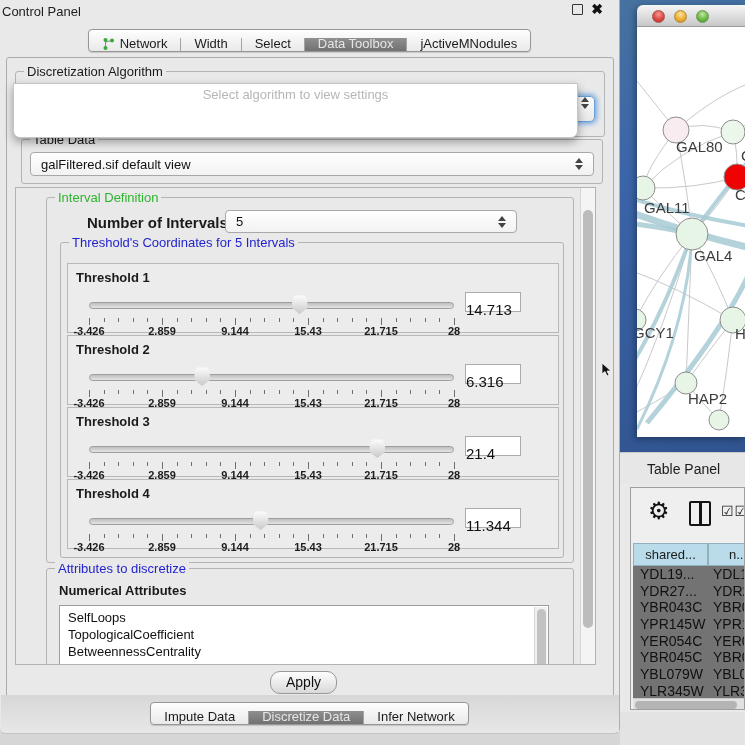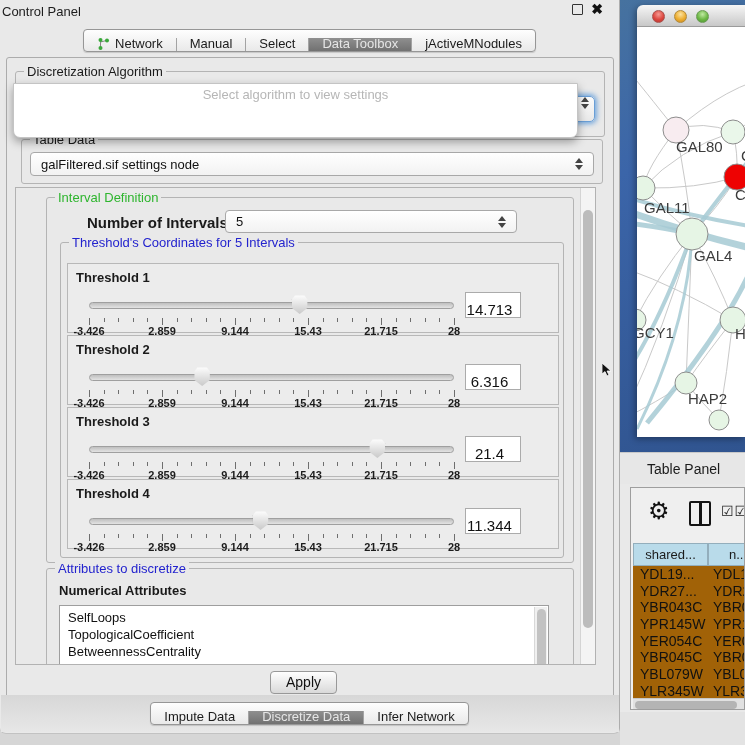--- a/index.html
+++ b/index.html
@@ -53,29 +53,29 @@
   .thr-group{left:13px;top:44px;width:504px;height:316px;}
   .thresh-panel{position:absolute;left:6px;width:492px;height:70px;border:1px solid #B8B8B8;background:#ECECEC;}
   .thresh-label{position:absolute;left:8px;top:6px;font-size:13px;font-weight:bold;}
   .slider{position:absolute;left:21px;top:32px;width:365px;height:38px;}
   .track{position:absolute;left:0;top:6px;width:100%;height:7px;border:1px solid #9F9F9F;border-radius:4px;background:linear-gradient(#BFBFBF,#E3E3E3);}
   .handle{position:absolute;top:-1px;width:16px;height:19px;background:linear-gradient(#FDFDFD,#C9C9C9);clip-path:polygon(50% 100%,2% 68%,2% 22%,20% 2%,80% 2%,98% 22%,98% 68%);filter:drop-shadow(0 0 1px #6f6f6f);transform:translateX(-50%);}
   .tick{position:absolute;top:22px;width:1px;background:#6E6E6E;}
   .tick.minor{height:4px;}
   .tick.major{height:7px;}
   .tick-label{position:absolute;top:29px;transform:translateX(-50%);font-size:11px;font-weight:bold;color:#1c1c1c;white-space:nowrap;}
-  .value-box{position:absolute;left:397px;top:28px;width:56px;height:26px;background:#FFFFFF;border:1px solid #ABABAB;font-size:15px;text-align:center;line-height:33px;padding-right:7px;color:#111;}
+  .value-box{position:absolute;left:397px;top:28px;width:56px;height:20px;background:#FFFFFF;border:1px solid #ABABAB;font-size:15px;text-align:left;line-height:33px;padding-right:7px;color:#111;}
   
   .attr-group{left:30px;top:380px;width:528px;height:118px;background:#E9E9E9;}
   .attr-subtitle{position:absolute;left:12px;top:14px;font-size:13px;font-weight:bold;}
   .attr-list{position:absolute;left:12px;top:36px;width:490px;height:92px;background:#FFFFFF;border:1px solid #9E9E9E;overflow:hidden;padding:3px 0 0 8px;}
   .attr-item{font-size:13px;line-height:17px;color:#111;}
   .attr-scroll{position:absolute;right:1px;top:1px;width:13px;height:90px;background:#F0F0F0;border-left:1px solid #D8D8D8;}
   .attr-scroll .thumb{position:absolute;left:2px;top:2px;width:9px;height:74px;border-radius:5px;background:#C2C2C2;}
-  .apply-btn{position:absolute;left:263px;top:613px;width:67px;height:23px;border:1px solid #989898;border-radius:4px;background:linear-gradient(#FEFEFE,#D9D9D9);font-size:14px;text-align:center;line-height:21px;color:#111;}
+  .apply-btn{position:absolute;left:263px;top:613px;width:67px;height:23px;border:1px solid #989898;border-radius:10px;background:linear-gradient(#FEFEFE,#D9D9D9);font-size:14px;text-align:center;line-height:21px;color:#111;}
   .bottom-band{position:absolute;left:1px;top:695px;width:618px;height:37px;background:linear-gradient(#D7D7D7,#E7E7E7);}
   .bottom-tabbar{position:absolute;left:0;top:702px;width:100%;display:flex;justify-content:center;}
   
   .blue-area{position:absolute;left:620px;top:0;width:125px;height:452px;background:linear-gradient(160deg,#46729F 0%,#3B65A9 35%,#30548F 100%);}
   .net-window{position:absolute;left:637px;top:5px;width:108px;height:432px;border-radius:6px 0 0 0;box-shadow:-2px 2px 6px rgba(0,0,0,.35);}
   .net-titlebar{position:absolute;left:0;top:0;width:100%;height:22px;background:linear-gradient(#F6F6F6,#C8C8C8);border-radius:6px 0 0 0;border-bottom:1px solid #9B9B9B;}
   .light{position:absolute;top:4.5px;width:13px;height:13px;border-radius:50%;}
   .light.red{left:15px;background:radial-gradient(circle at 50% 30%,#F49A93,#DD4840 55%,#B4312B);border:1px solid #A8524E;}
   .light.yellow{left:37px;background:radial-gradient(circle at 50% 30%,#FBE2A0,#EDAE32 55%,#C9861B);border:1px solid #B08A3C;}
   .light.green{left:59px;background:radial-gradient(circle at 50% 30%,#C0E9A2,#6DB845 55%,#4C9430);border:1px solid #6A9A55;}
@@ -83,21 +83,21 @@
   .tp-header{position:absolute;left:620px;top:452px;width:125px;height:32px;background:#E7E7E7;border-top:1px solid #C9C9C9;font-size:14px;color:#1b1b1b;display:flex;align-items:center;padding-left:27px;}
   .right-under{position:absolute;left:620px;top:484px;width:125px;height:261px;background:#E9E9E9;}
   .table-box{position:absolute;left:630px;top:487px;width:115px;height:223px;border:1px solid #9E9E9E;background:#EFEFEF;overflow:hidden;}
   .tb-toolbar{position:absolute;left:0;top:0;width:100%;height:52px;}
   .gear-glyph{position:absolute;left:17px;top:9px;font-size:24px;color:#111;}
   .split-icon{position:absolute;left:58px;top:13px;width:22px;height:25px;border:2.5px solid #131313;border-radius:2px;}
   .split-icon::after{content:"";position:absolute;left:8px;top:0;width:2.5px;height:100%;background:#131313;}
   .checks-glyph{position:absolute;left:90px;top:15px;font-size:14px;letter-spacing:1px;color:#222;}
   .tb-headrow{position:absolute;left:2px;top:55px;height:23px;display:flex;}
   .th-cell{background:#B9DBEA;border:1px solid #93AEBC;font-size:13px;color:#1b1b1b;display:flex;align-items:center;justify-content:center;overflow:hidden;white-space:nowrap;}
-  .tb-rows{position:absolute;left:2px;top:78px;width:113px;height:132px;overflow:hidden;background:#a16207;}
+  .tb-rows{position:absolute;left:2px;top:78px;width:113px;height:132px;overflow:hidden;background:#737373;}
   .tb-row{display:flex;height:16.7px;font-size:14px;color:#111;}
   .tb-c1{width:75px;padding-left:7px;overflow:hidden;white-space:nowrap;}
   .tb-c2{width:38px;padding-left:5px;overflow:hidden;white-space:nowrap;}
   .hscroll{position:absolute;left:2px;top:210px;width:113px;height:12px;background:#E1E1E1;border-top:1px solid #C8C8C8;}
   .hscroll .thumb{position:absolute;left:2px;top:2px;width:102px;height:8px;border-radius:4px;background:#B4B4B4;}
   .right-bottom{position:absolute;left:620px;top:712px;width:125px;height:33px;background:#E3E3E3;}
   .net-tab-icon{display:inline-block;width:13px;height:14px;}
   .cursor{position:absolute;left:602px;top:363px;width:10px;height:14px;z-index:9;}
 </style>
 </head>
@@ -117,21 +117,21 @@
         <div class="seg">
           <span class="net-tab-icon"><svg width="13" height="14" viewBox="0 0 13 14">
               <path d="M3.5 3 L3.5 11 M3.5 5 L9.5 3.5" stroke="#888" stroke-width="1" fill="none"></path>
               <circle cx="3.5" cy="3" r="2" fill="#3AA83A"></circle>
               <circle cx="3.5" cy="11" r="2" fill="#3AA83A"></circle>
               <circle cx="10" cy="3.5" r="2" fill="#3AA83A"></circle>
             </svg></span>
           <span>Network</span>
         </div>
         <div class="seg">
-          <span>Manual</span>
+          <span>Width</span>
         </div>
         <div class="seg">
           <span>Select</span>
         </div>
         <div class="seg selected">
           <span>Data Toolbox</span>
         </div>
         <div class="seg">
           <span>jActiveMNodules</span>
         </div>
@@ -151,21 +151,21 @@
         </span>
     </div>
 
     <div class="popup">
       <div class="popup-placeholder">Select algorithm to view settings</div>
     </div>
 
     <div class="group tabledata-group">
       <span class="legend">Table Data</span>
       <div class="combo td-combo">
-        <span>galFiltered.sif settings node</span>
+        <span>galFiltered.sif default view</span>
         <span class="spin">
             <i class="up"></i>
             <i class="dn"></i>
           </span>
       </div>
     </div>
 
     <div class="viewport">
       <div class="group interval-group">
         <span class="legend green">Interval Definition</span>

